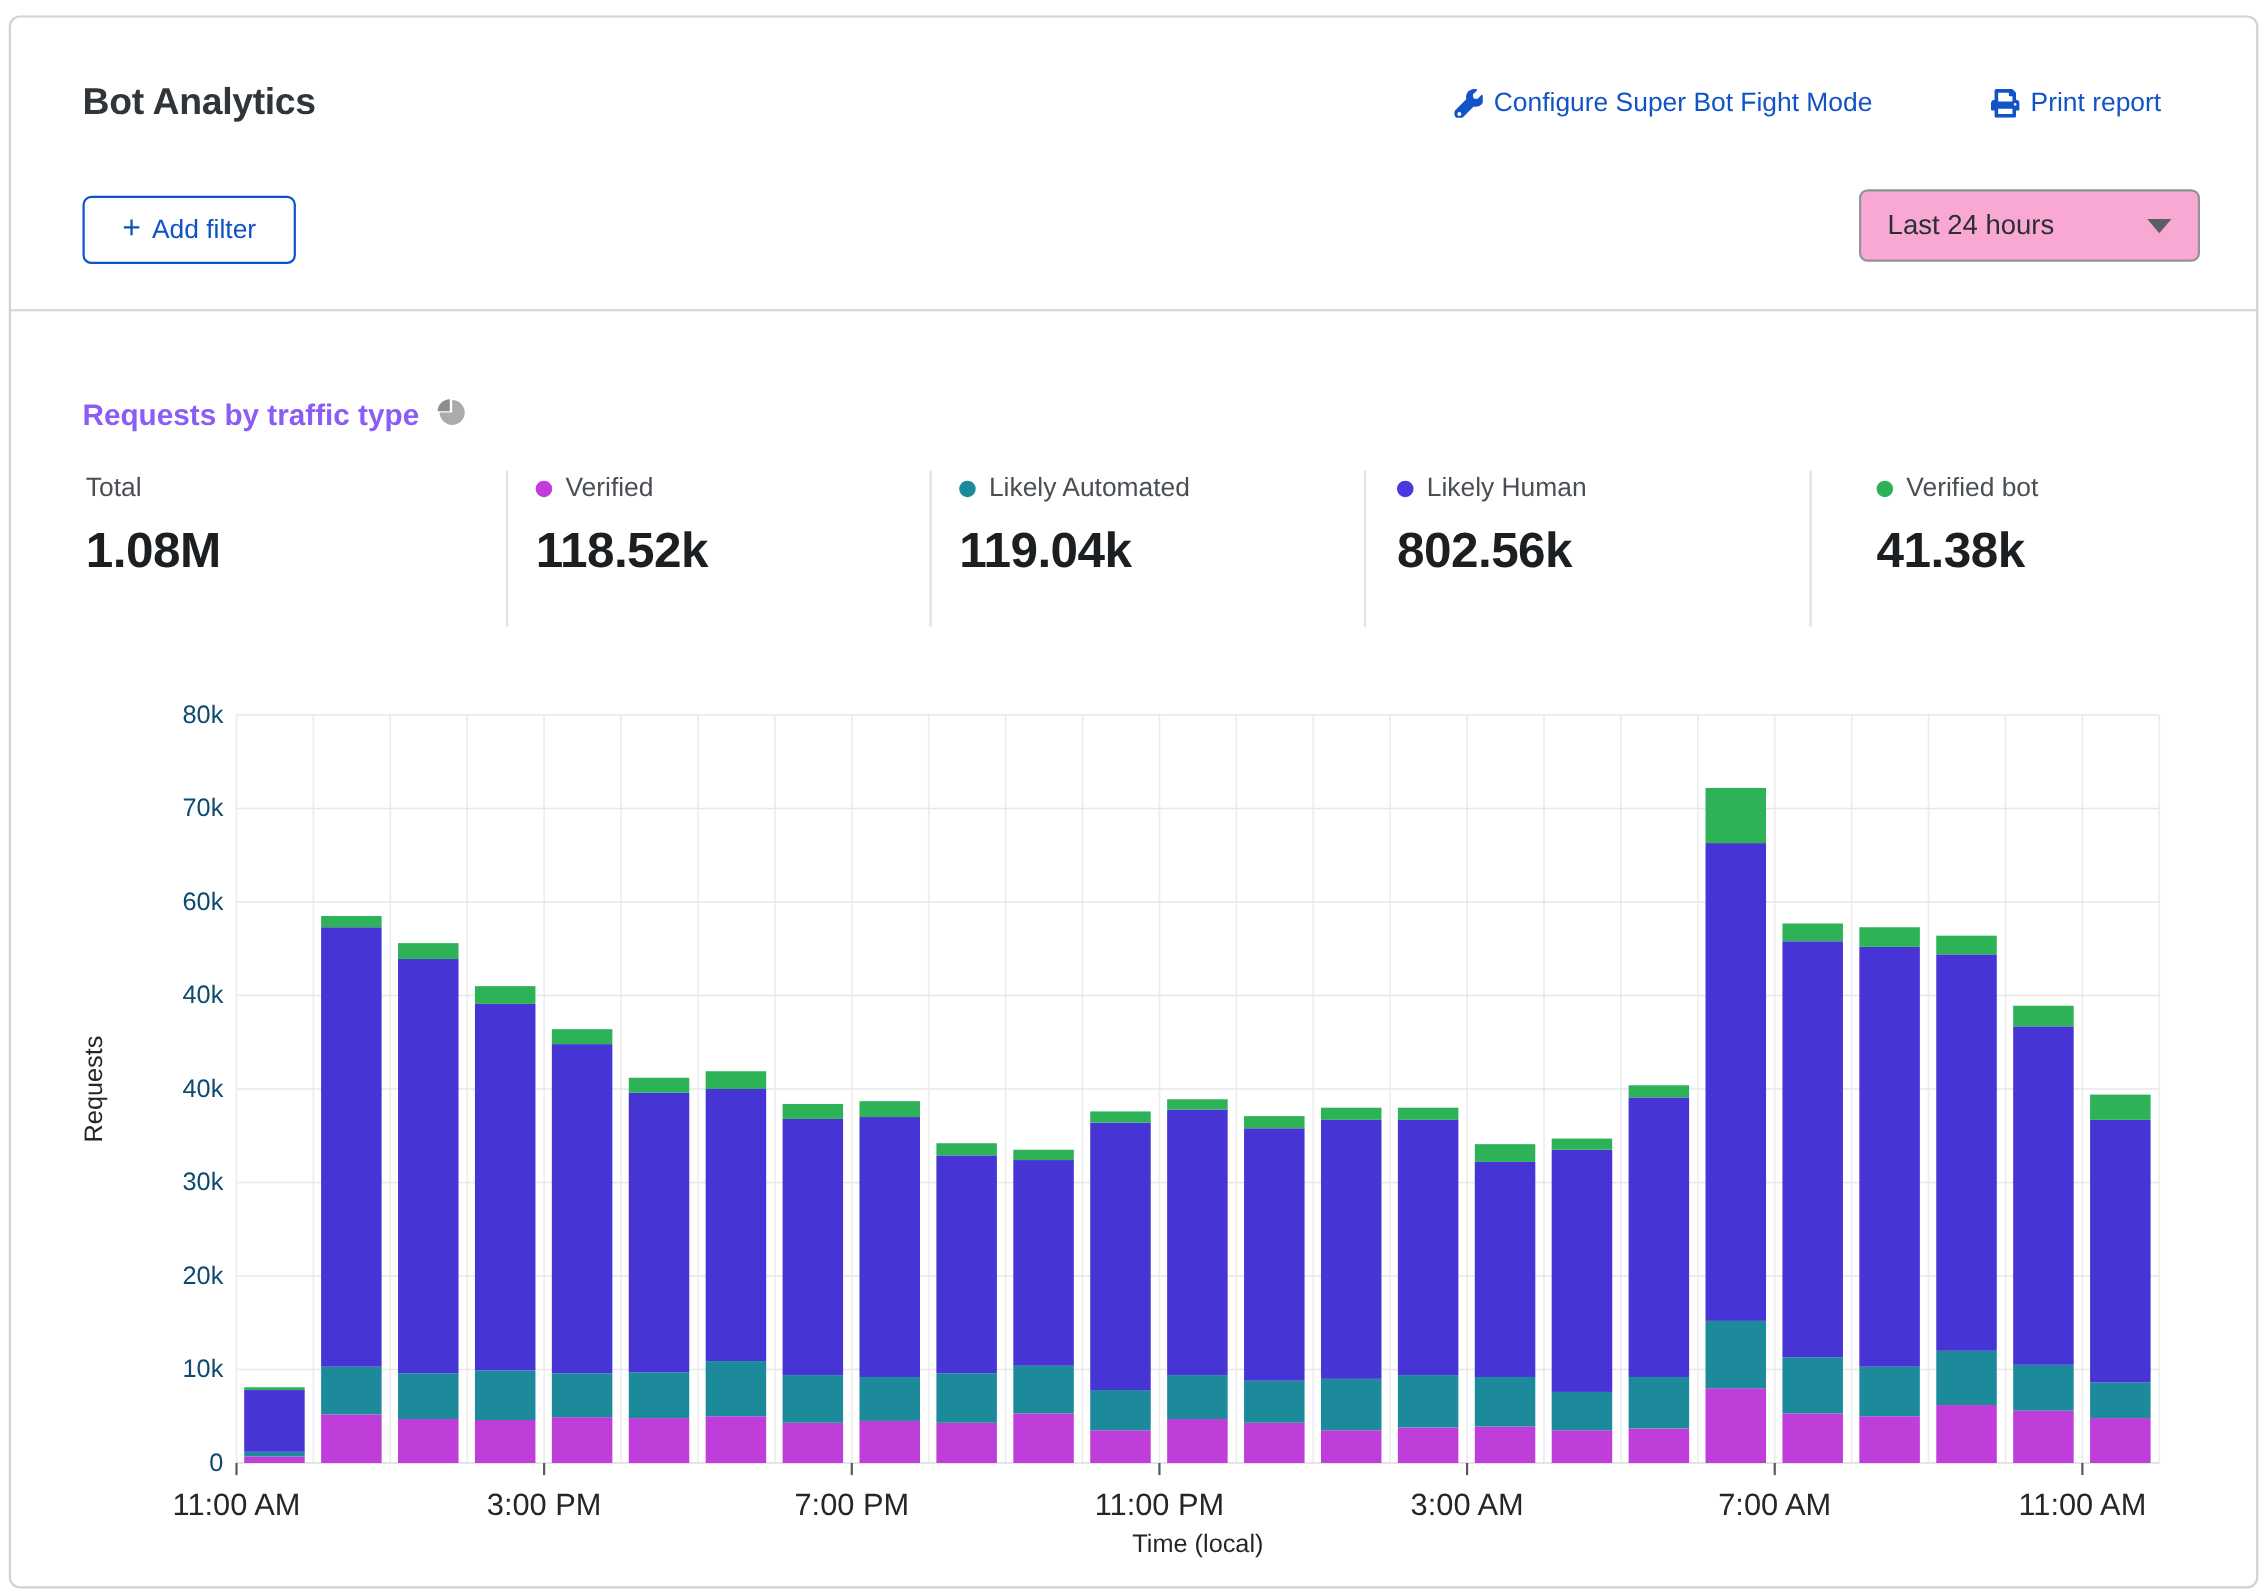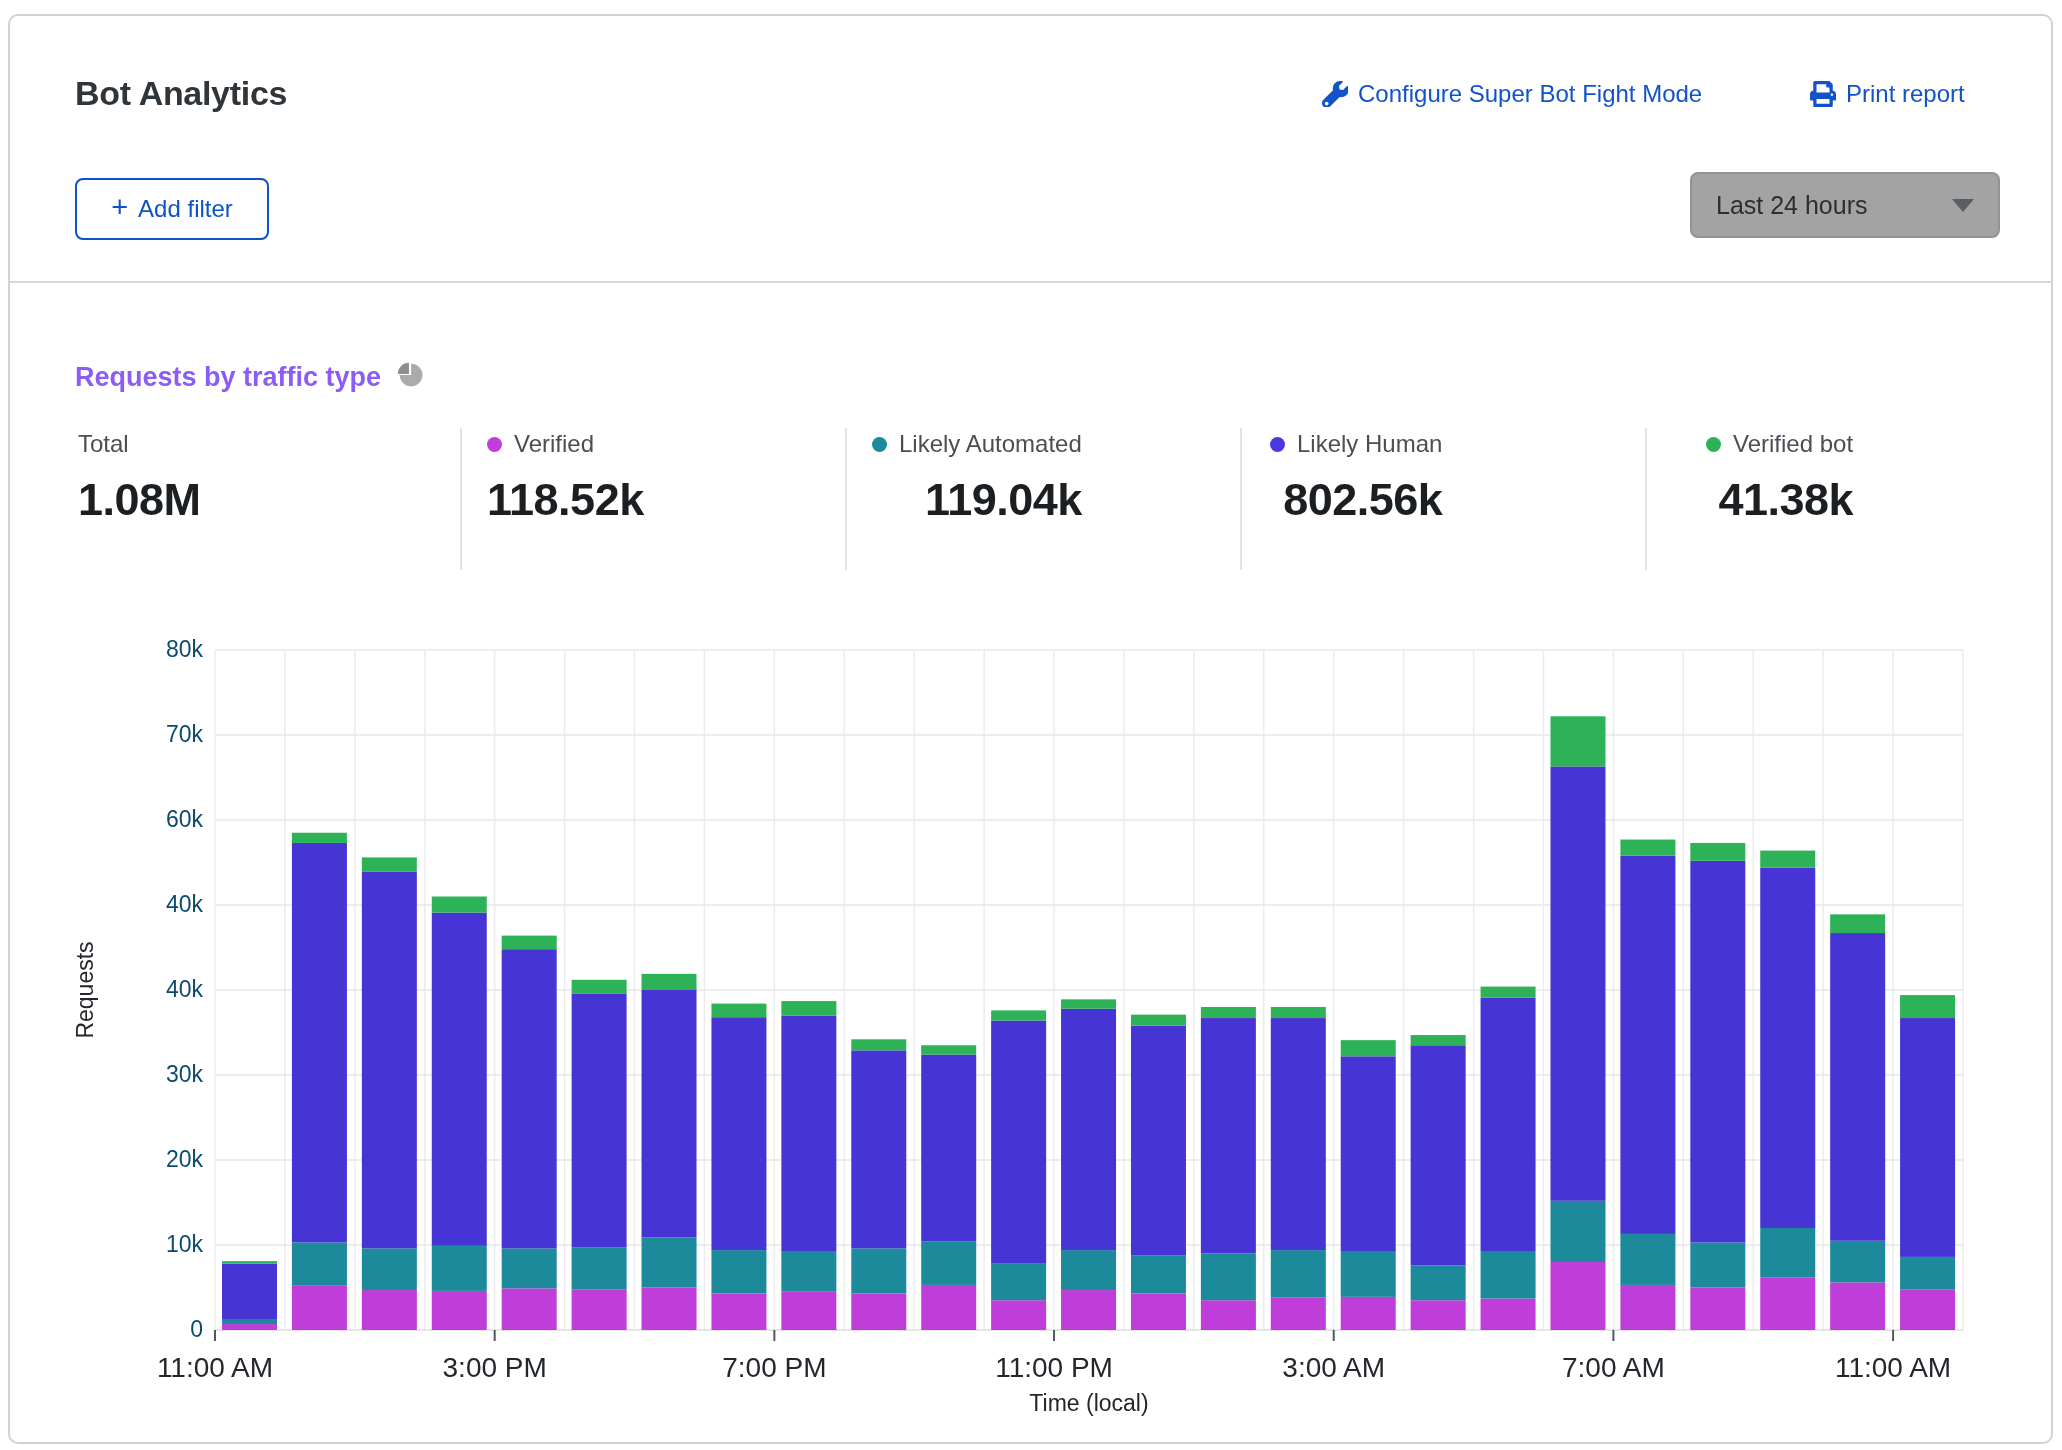--- a/index.html
+++ b/index.html
@@ -13,27 +13,27 @@
     font-weight:700; color:#30353a; letter-spacing:-0.3px; }
   .toplink { position:absolute; top:80px; display:flex; align-items:center; gap:10px;
     font-size:24px; color:#1253c8; cursor:pointer; }
   .toplink svg { display:block; }
   .btn-addfilter { position:absolute; left:75px; top:178px; width:194px; height:62px;
     border:2.5px solid #0d53c7; border-radius:8px; background:#fff; color:#0d53c7;
     font-size:24px; display:flex; align-items:center; justify-content:center; gap:10px;
     cursor:pointer; font-family:inherit; }
   .btn-addfilter .plus { font-size:29px; font-weight:400; margin-top:-3px; }
   .select { position:absolute; left:1690px; top:172px; width:310px; height:66px;
-    border:2px solid #8f9499; border-radius:8px; background:#a3a3a3; display:flex;
+    border:2px solid #8f9499; border-radius:8px; background:#f9a8d4; display:flex;
     align-items:center; padding:0 24px; font-size:25px; color:#2b2f33; cursor:pointer; }
   .select .caret { margin-left:auto; width:0; height:0; border-left:11px solid transparent;
     border-right:11px solid transparent; border-top:13px solid #5a5f64; }
   .section-title { position:absolute; left:75px; top:362px; font-size:27px;
     font-weight:700; color:#8b5cf6; display:flex; gap:16px; }
-  .stat { position:absolute; top:430px;text-align:right; }
+  .stat { position:absolute; top:430px; }
   .stat .lbl { display:flex; align-items:center; gap:12px; font-size:24px; color:#4a4f54; }
   .stat .dot { width:15px; height:15px; border-radius:50%; display:inline-block; }
   .stat .val { margin-top:16px; font-size:45px; font-weight:700; color:#1c1f22;
     letter-spacing:-0.5px; }
   .stat-divider { position:absolute; top:428px; height:142px; width:0;
     border-left:2px solid #e2e2e2; }
   .ytick { position:absolute; width:150px; text-align:right; font-size:23px; color:#0c4a6e; }
   .xtick { position:absolute; width:180px; text-align:center; font-size:28px; color:#23272b; }
   .axis-title { font-size:23px; color:#23272b; }
   #ylabel { position:absolute; left:12px; top:975px; width:150px; height:30px;

